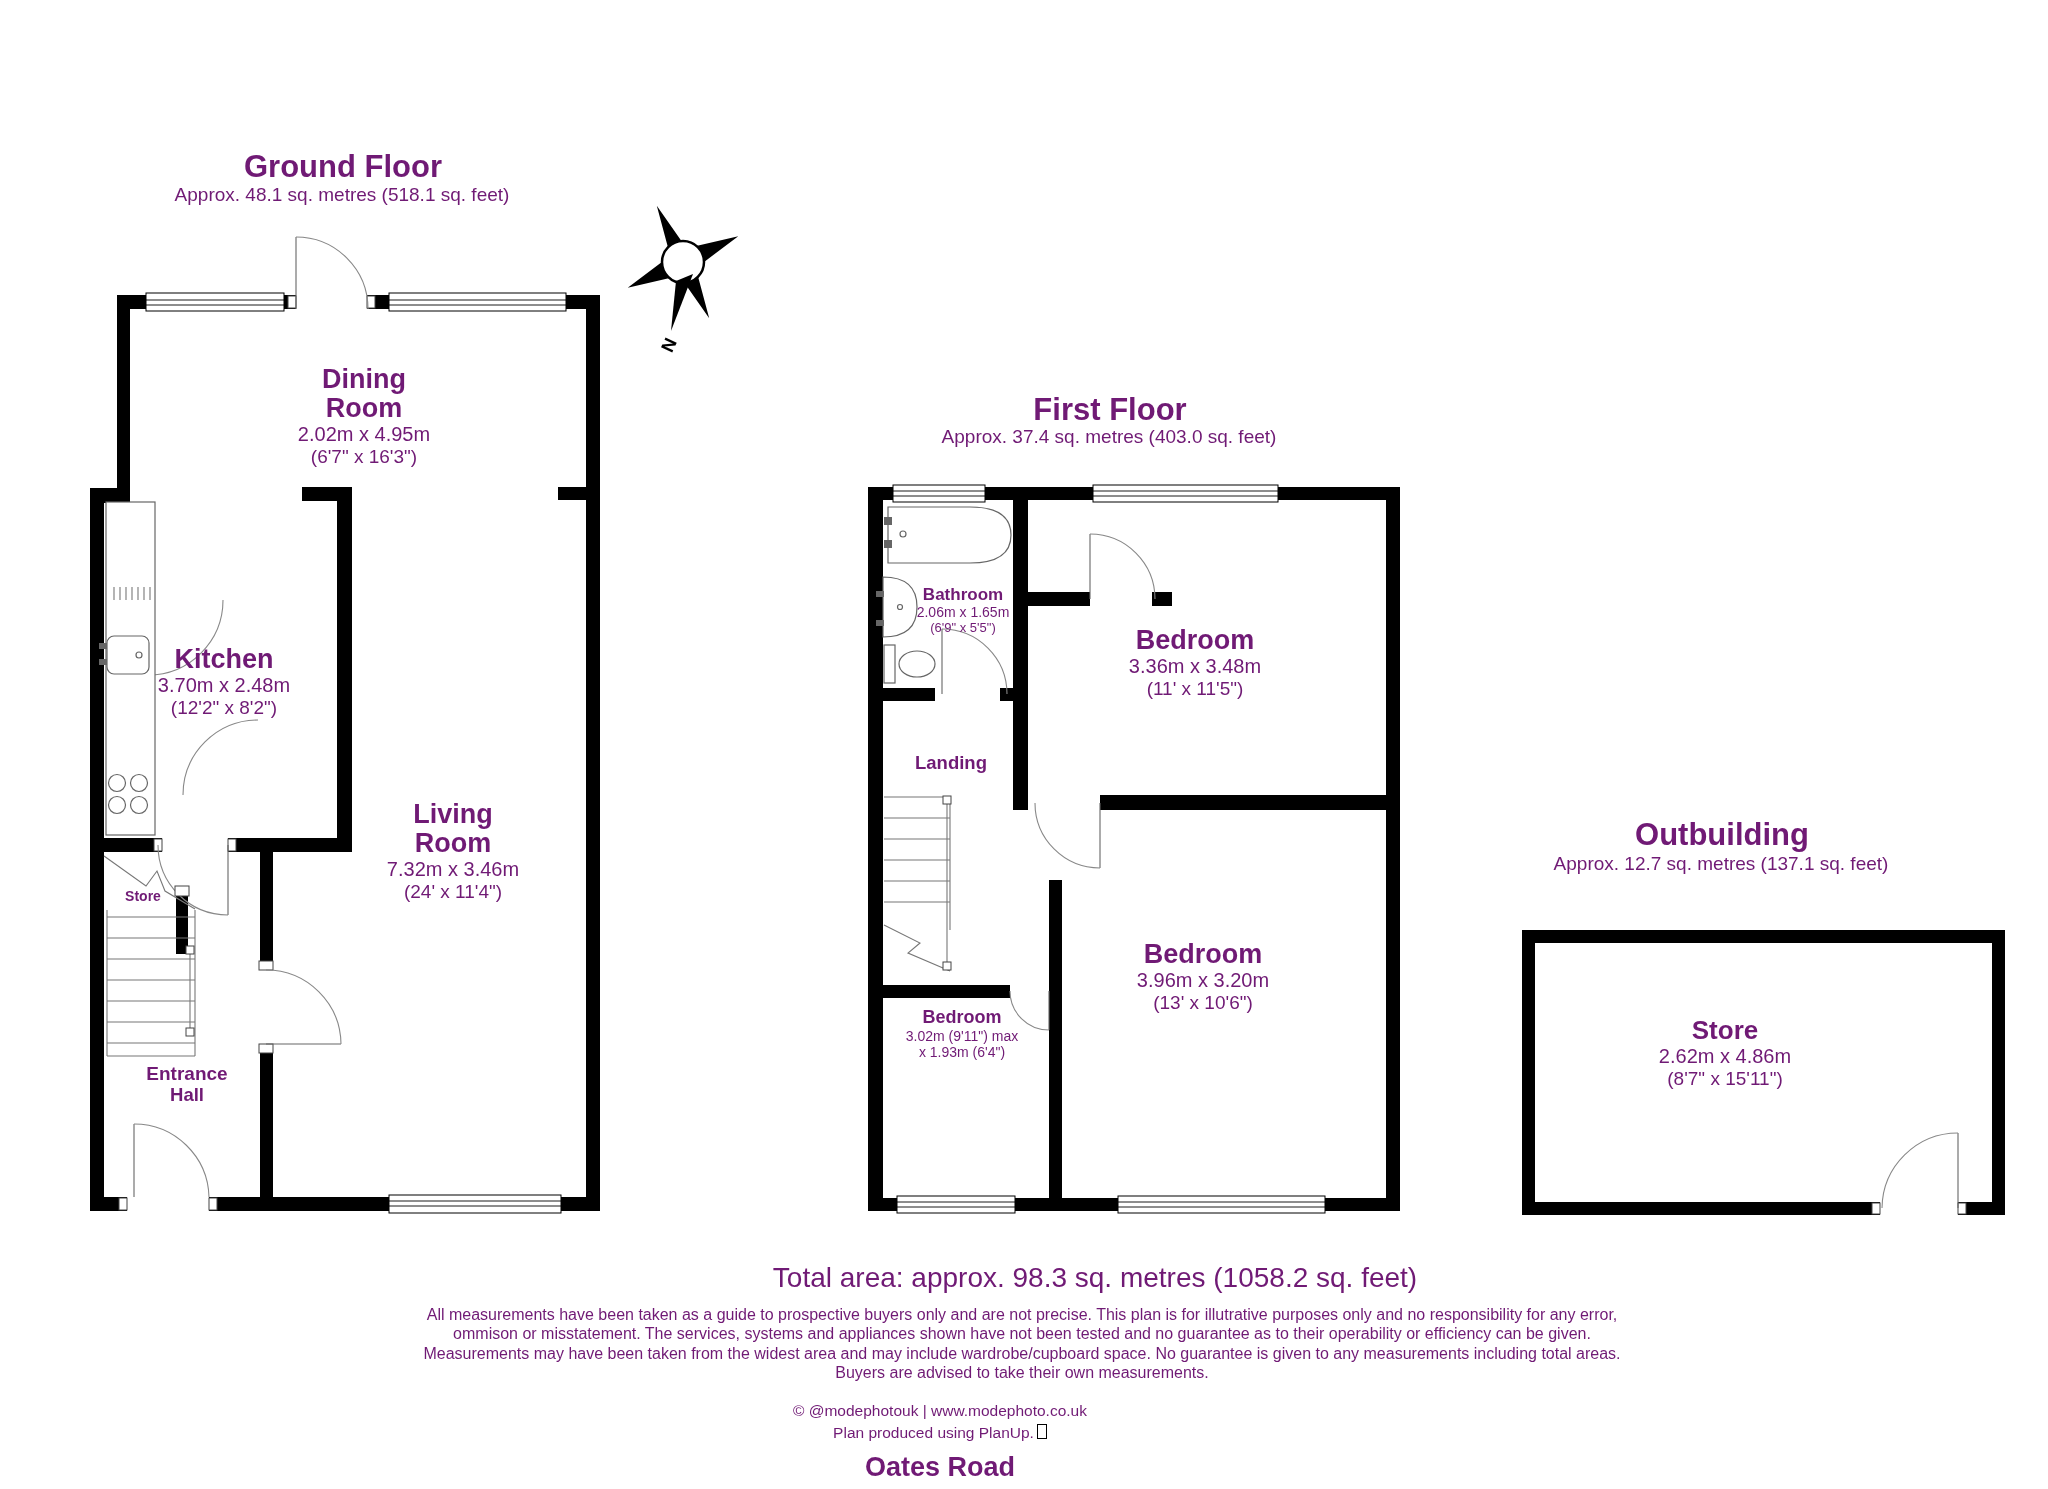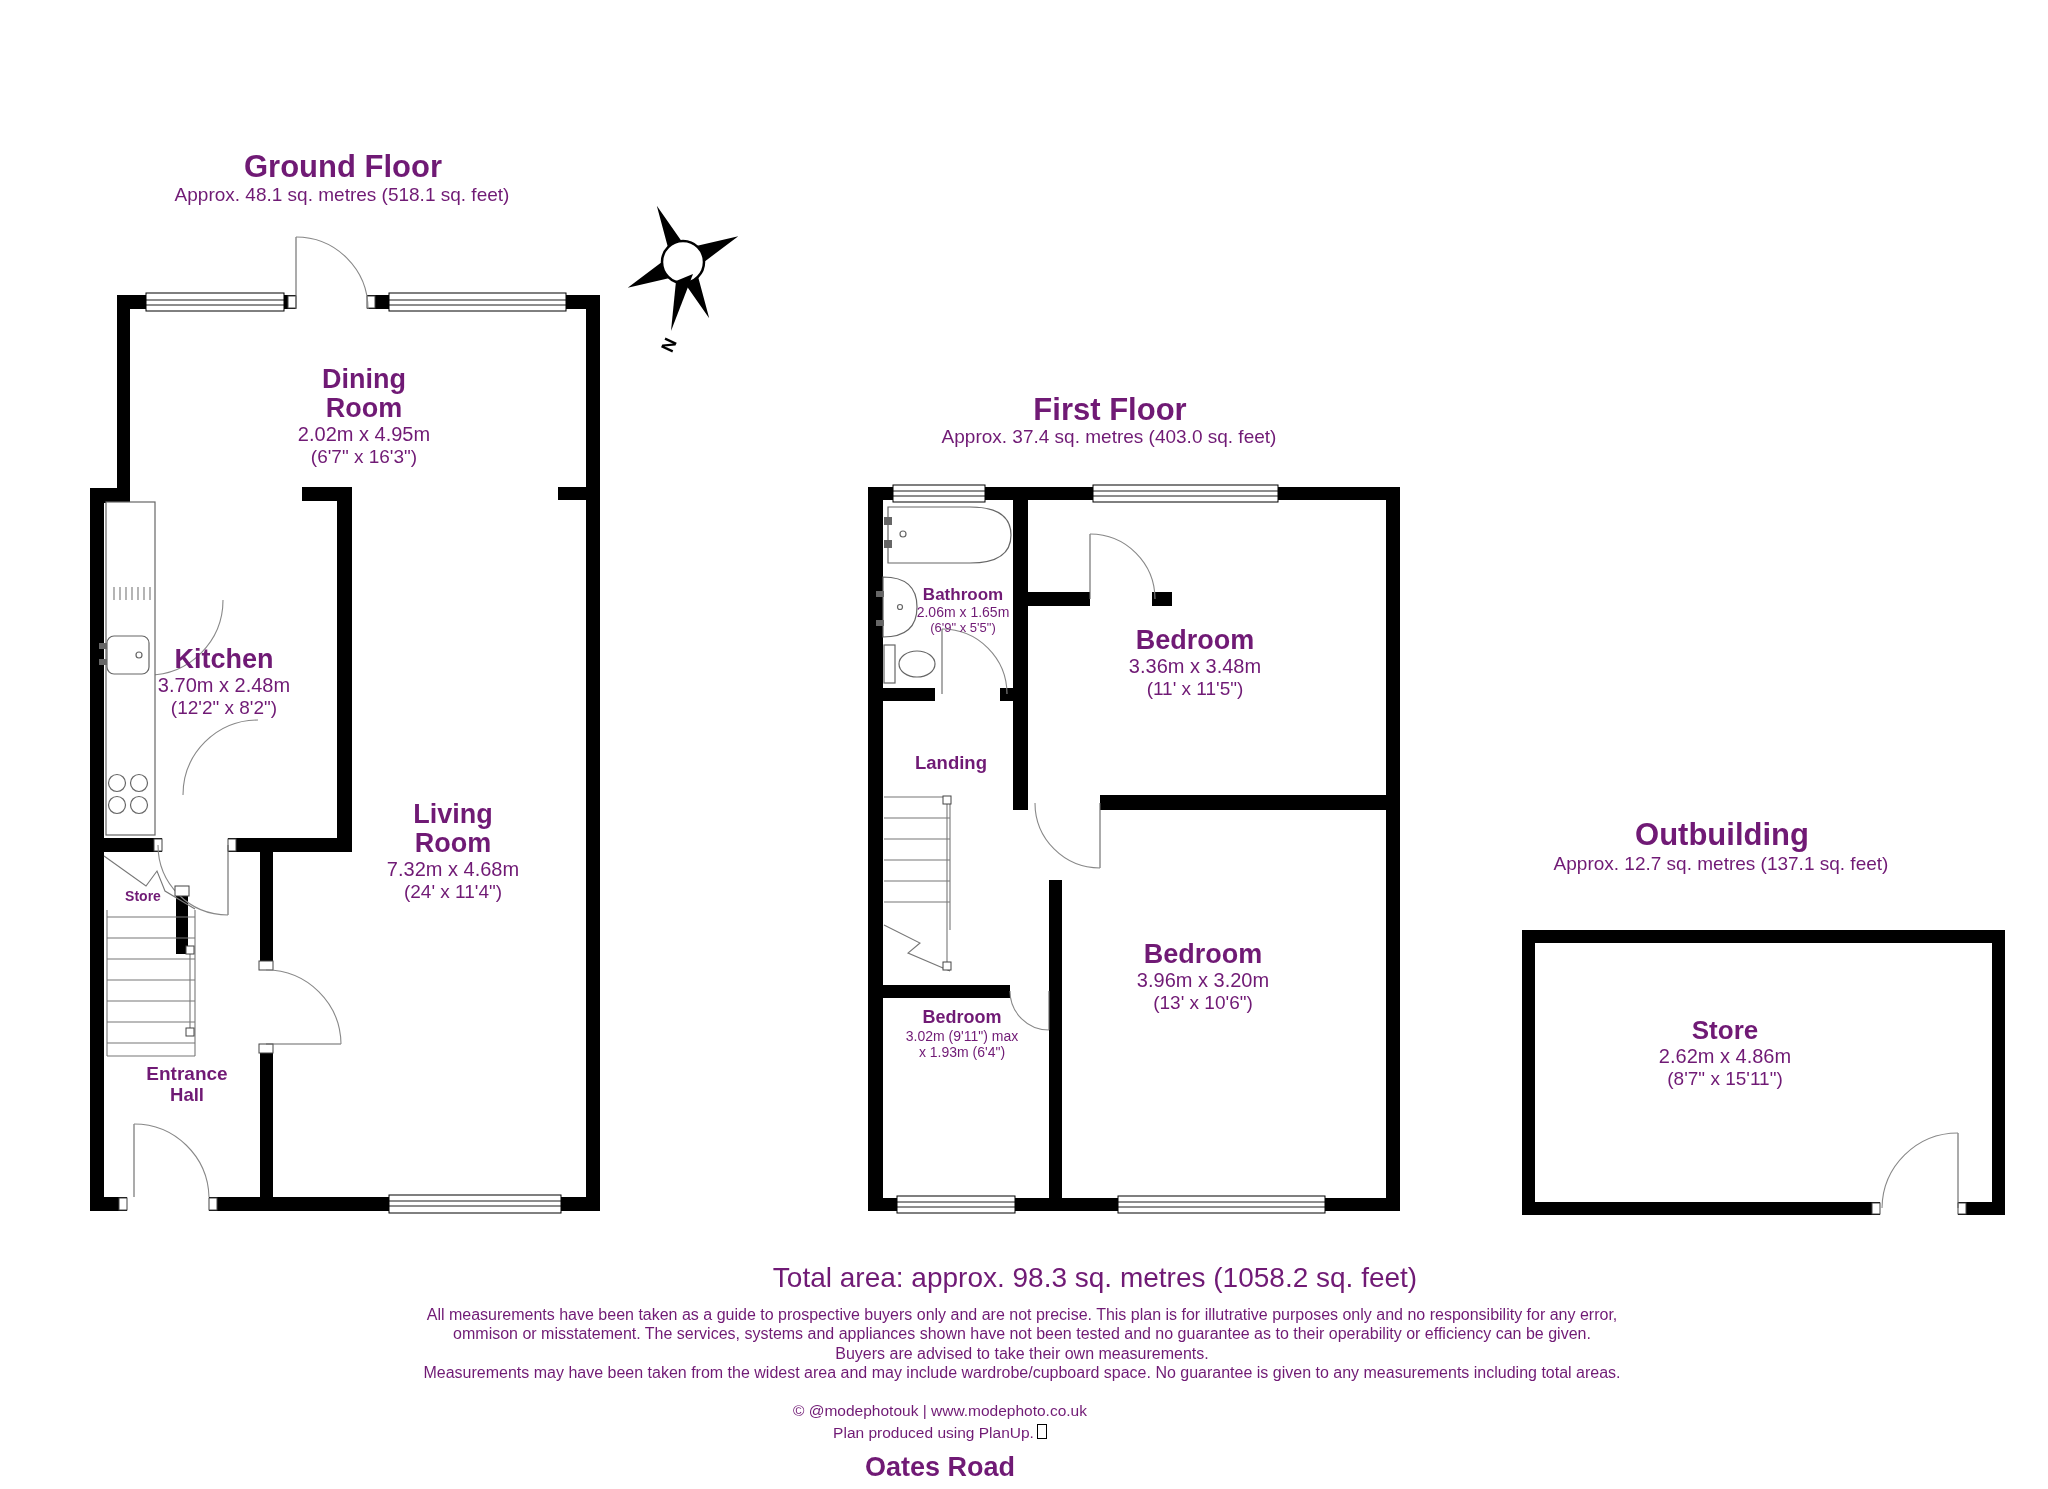--- a/index.html
+++ b/index.html
@@ -247,21 +247,21 @@
 
 <div class="lbl" style="left:99px;top:645px;width:250px;">
   <div class="rn">Kitchen</div>
   <div class="dm">3.70m x 2.48m</div>
   <div class="dm2">(12'2" x 8'2")</div>
 </div>
 
 <div class="lbl" style="left:328px;top:800px;width:250px;">
   <div class="rn">Living</div>
   <div class="rn">Room</div>
-  <div class="dm">7.32m x 4.68m</div>
+  <div class="dm">7.32m x 3.46m</div>
   <div class="dm2">(24' x 11'4")</div>
 </div>
 
 <div class="lbl b" style="left:83px;top:888px;width:120px;font-size:14px;">Store</div>
 
 <div class="lbl" style="left:87px;top:1063px;width:200px;">
   <div class="sm-rn" style="font-size:19px">Entrance</div>
   <div class="sm-rn" style="font-size:18.5px">Hall</div>
 </div>
 
@@ -301,22 +301,22 @@
   <div class="b" style="font-size:26px;line-height:30px;">Store</div>
   <div class="dm">2.62m x 4.86m</div>
   <div class="dm2">(8'7" x 15'11")</div>
 </div>
 
 <div class="lbl" style="left:695px;top:1262px;width:800px;font-size:28px;">Total area: approx. 98.3 sq. metres (1058.2 sq. feet)</div>
 
 <div class="lbl disc" style="left:322px;top:1305px;width:1400px;">
   <div>All measurements have been taken as a guide to prospective buyers only and are not precise. This plan is for illutrative purposes only and no responsibility for any error,</div>
   <div>ommison or misstatement. The services, systems and appliances shown have not been tested and no guarantee as to their operability or efficiency can be given.</div>
+  <div>Measurements may have been taken from the widest area and may include wardrobe/cupboard space. No guarantee is given to any measurements including total areas.</div>
   <div>Buyers are advised to take their own measurements.</div>
-  <div>Measurements may have been taken from the widest area and may include wardrobe/cupboard space. No guarantee is given to any measurements including total areas.</div>
 </div>
 
 <div class="lbl foot" style="left:640px;top:1422px;width:600px;">
   <span>Plan produced using PlanUp.</span><span class="tofu"></span>
 </div>
 <div class="lbl foot" style="left:640px;top:1400px;width:600px;">© @modephotouk | www.modephoto.co.uk</div>
 <div class="lbl b" style="left:640px;top:1452px;width:600px;font-size:27px;">Oates Road</div>
 
 </div>
 

